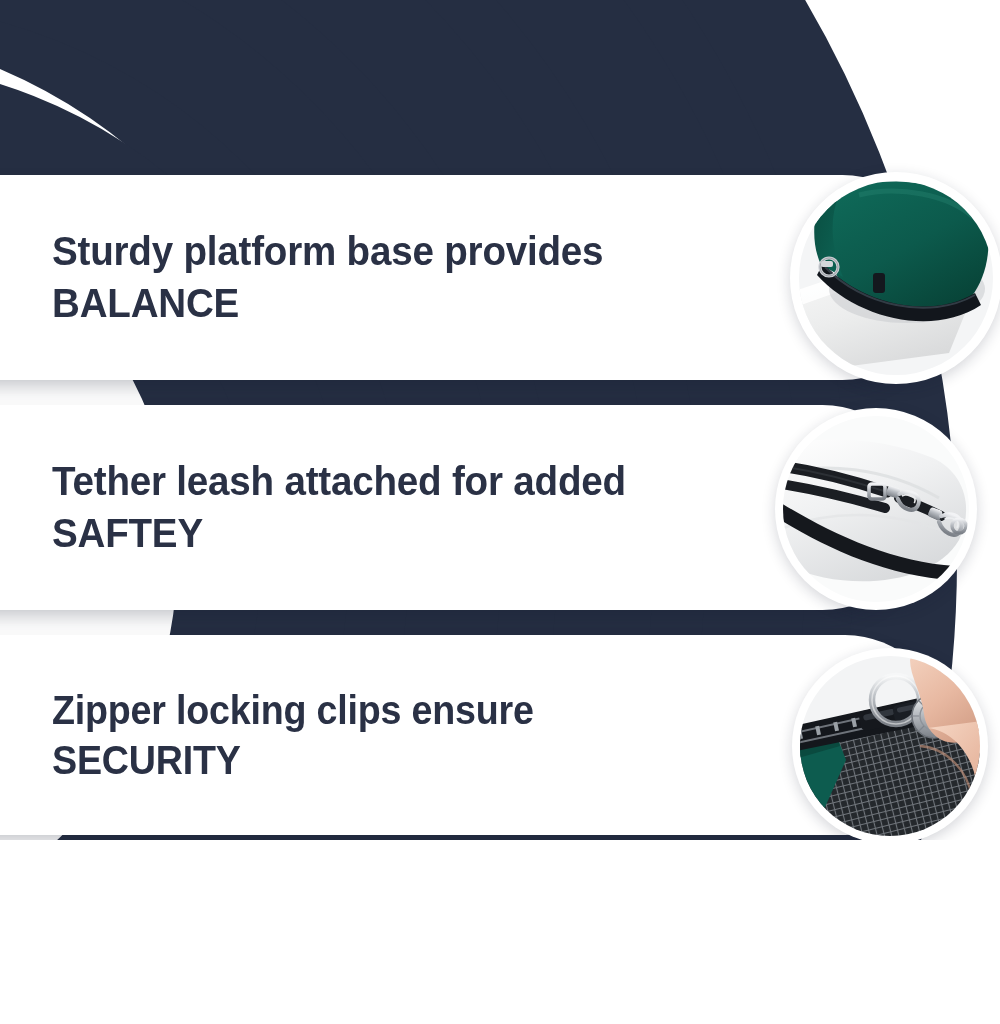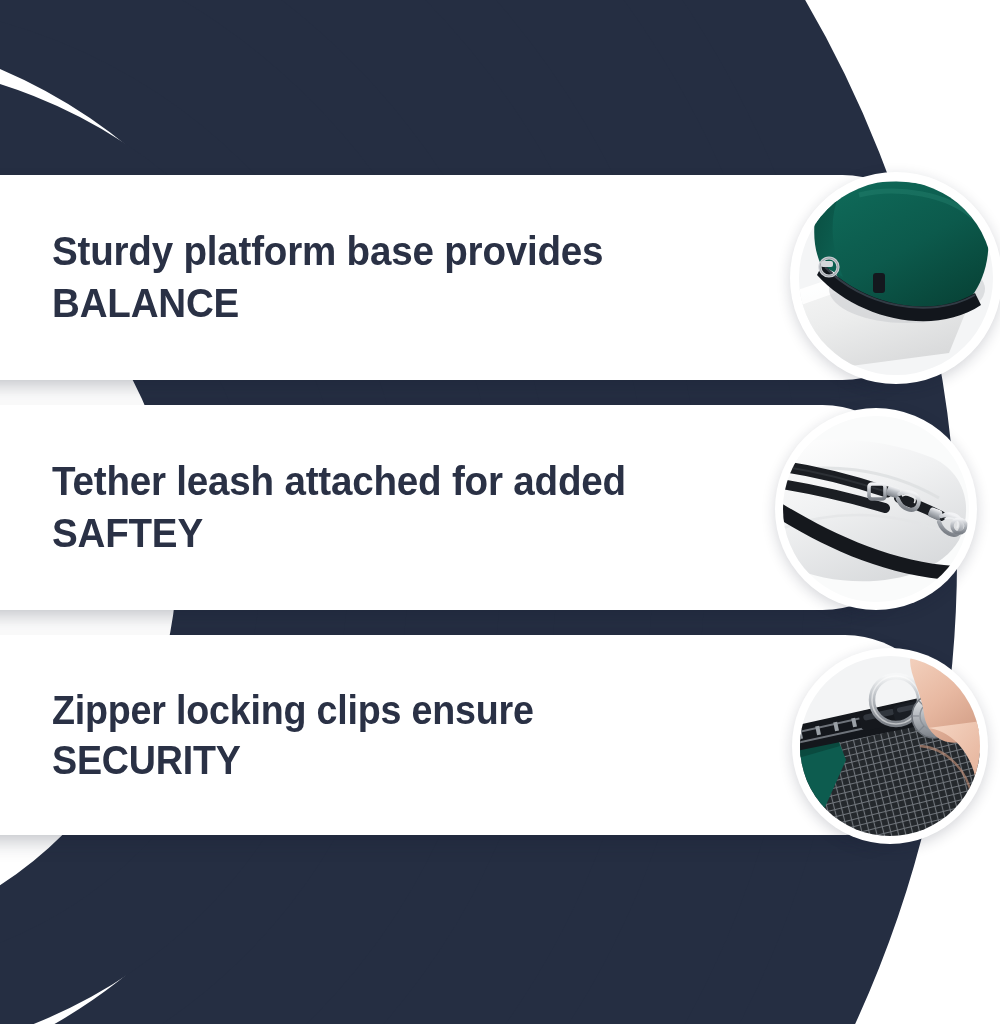--- a/index.html
+++ b/index.html
@@ -11,21 +11,21 @@
     width: 1000px;
     height: 1024px;
     background: #ffffff;
     font-family: "Liberation Sans", "DejaVu Sans", sans-serif;
     overflow: hidden;
   }
 
   .poster {
     position: relative;
     width: 1000px;
-    height: 1024px;
+    height: 840px;
     background: #ffffff;
     overflow: hidden;
   }
 
   
   .bg-layer {
     position: absolute;
     inset: 0;
     width: 1000px;
     height: 1024px;

